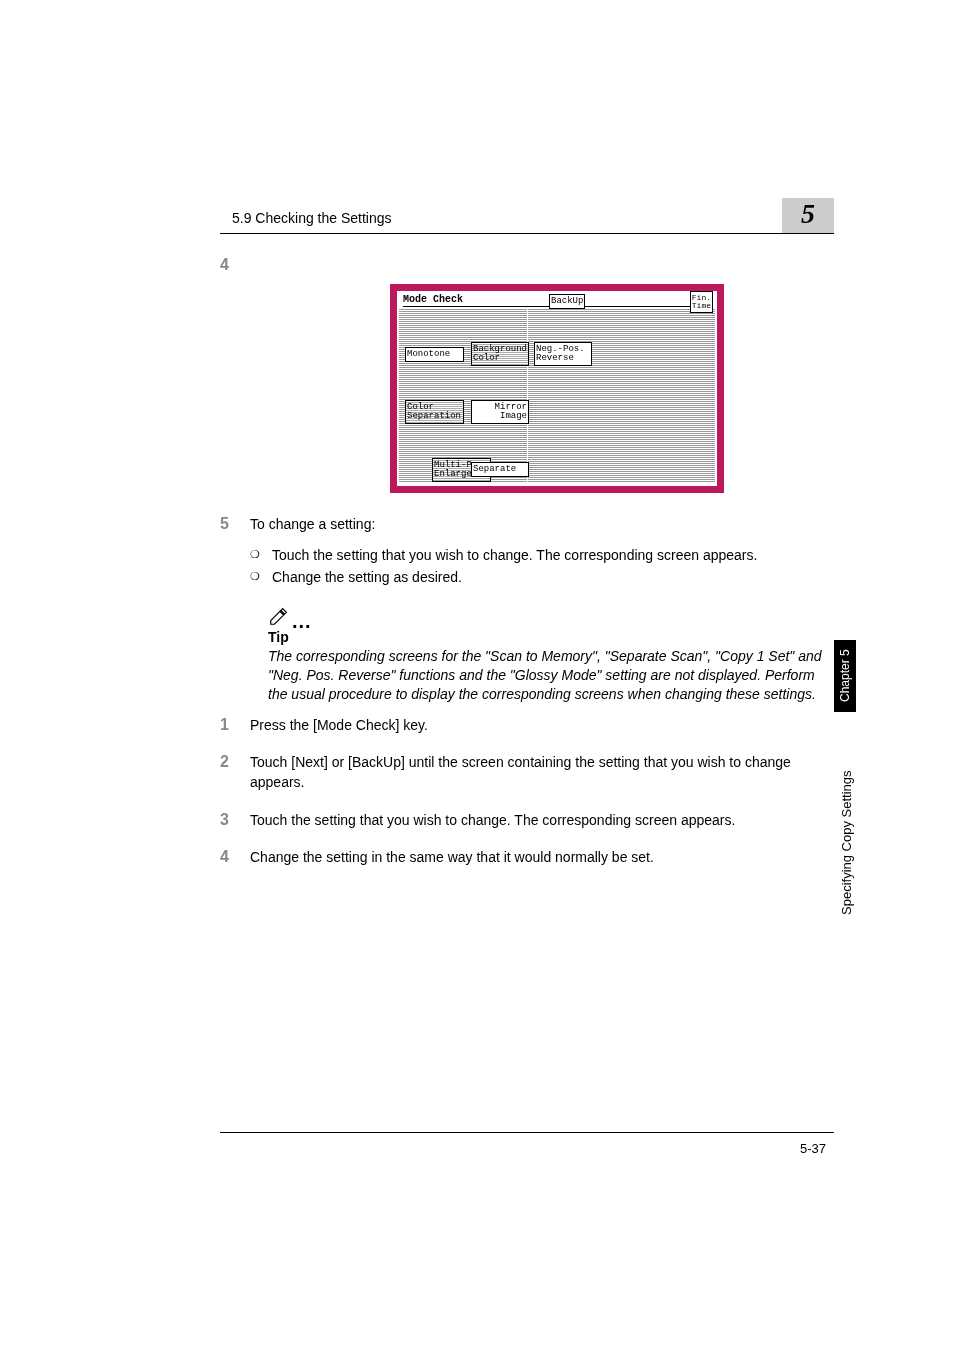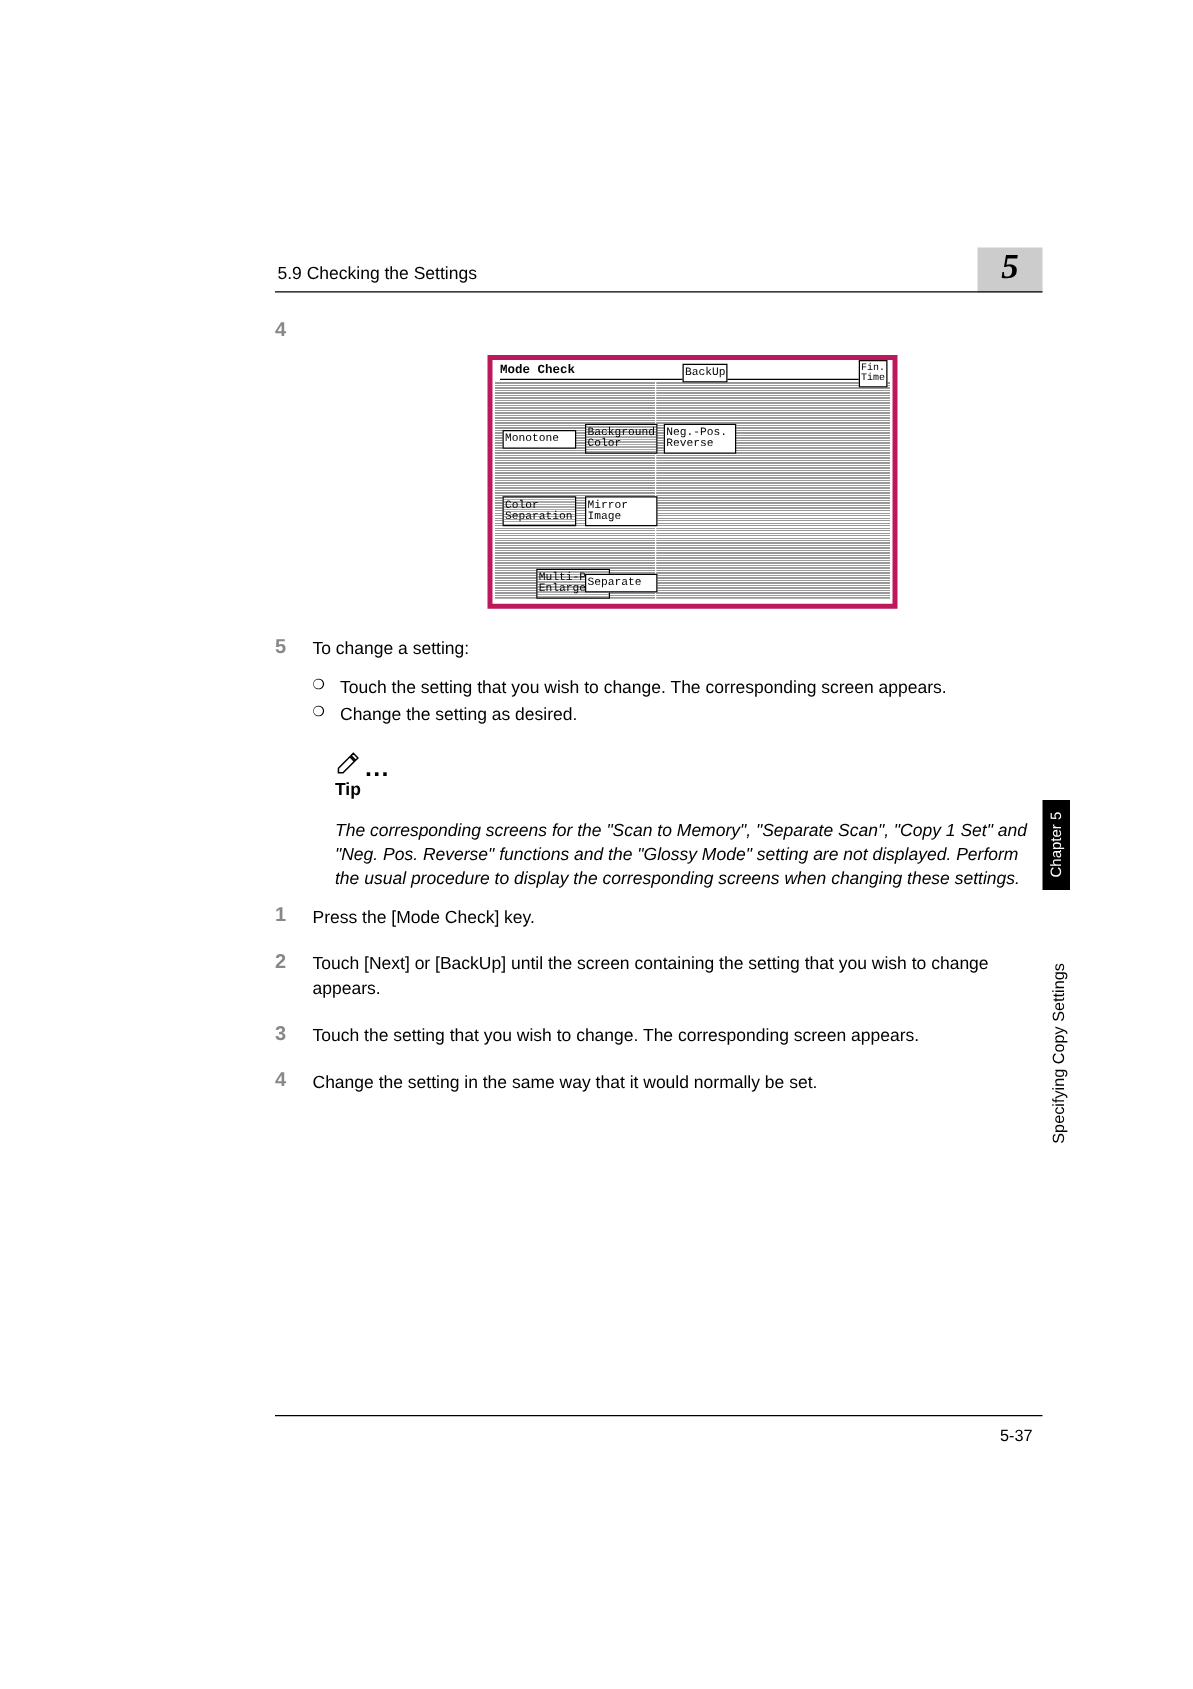--- a/index.html
+++ b/index.html
@@ -21,21 +21,21 @@
     .header-line {
       position: absolute;
       top: 233px;
       left: 220px;
       right: 120px;
       border-bottom: 1px solid #000;
     }
     .header-section {
       position: absolute;
       top: 210px;
-      left: 222px;
+      left: 232px;
       font-size: 14px;
     }
     .chapter-badge {
       position: absolute;
       top: 198px;
       right: 120px;
       width: 52px;
       height: 36px;
       background: #ccc;
       display: flex;
@@ -67,21 +67,21 @@
     }
     .step-text {
       font-size: 14px;
       line-height: 1.4;
     }
     .screenshot {
       margin: 10px 0 22px 170px;
       width: 320px;
       height: 195px;
       background: #fff;
-      border: 4px solid #be185d;
+      border: 7px solid #be185d;
       font-family: 'Courier New', monospace;
       font-size: 10px;
       position: relative;
     }
     .screenshot-title {
       position: absolute;
       top: 3px;
       left: 6px;
       font-weight: bold;
     }
@@ -137,21 +137,21 @@
       font-weight: bold;
       font-size: 20px;
       letter-spacing: 1px;
       line-height: 10px;
       position: relative;
       top: -1px;
     }
     .tip-label {
       font-weight: bold;
       font-size: 14px;
-      margin-bottom: 16px;
+      margin-bottom: 2px;
     }
     .tip-text {
       font-style: italic;
       font-size: 14px;
       line-height: 1.35;
     }
     .section-heading {
       font-weight: bold;
       font-size: 14px;
       margin: 20px 0 14px 0;
@@ -224,21 +224,21 @@
 Time</div>
 
       <div class="sc-btn" style="top:56px; left:8px; width:55px;">Monotone</div>
       <div class="sc-btn sc-shade" style="top:51px; left:74px; width:54px;">Background
 Color</div>
       <div class="sc-btn" style="top:51px; left:137px; width:54px;">Neg.-Pos.
 Reverse</div>
 
       <div class="sc-btn sc-shade" style="top:109px; left:8px; width:55px;">Color
 Separation</div>
-      <div class="sc-btn" style="top:109px; left:74px; width:54px; text-align:left;">Mirror
+      <div class="sc-btn" style="top:109px; left:74px; width:54px; text-align:right;">Mirror
 Image</div>
 
       <div class="sc-btn sc-shade" style="top:167px; left:22px; width:55px;margin-left:13px;">Multi-Page
 Enlargemt.</div>
       <div class="sc-btn" style="top:171px; left:74px; width:54px;">Separate</div>
     </div>
 
     <div class="step">
       <div class="step-num">5</div>
       <div class="step-text">To change a setting:</div>

